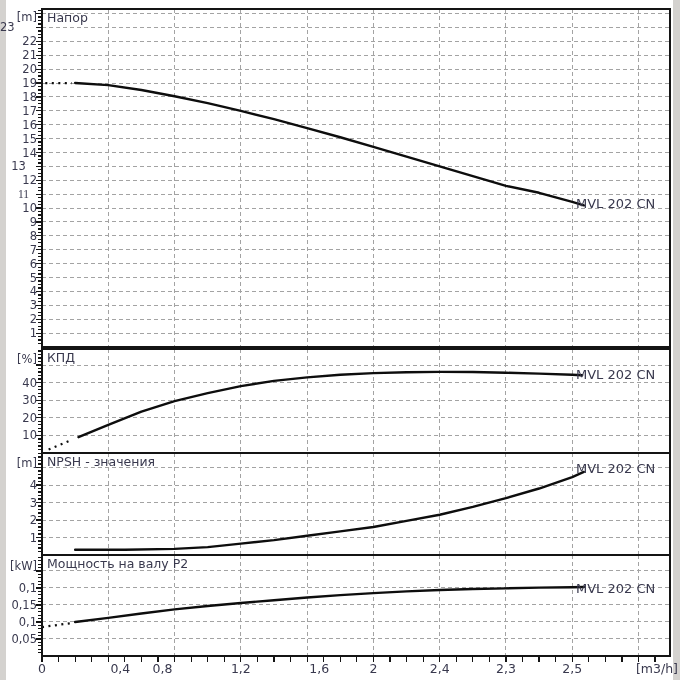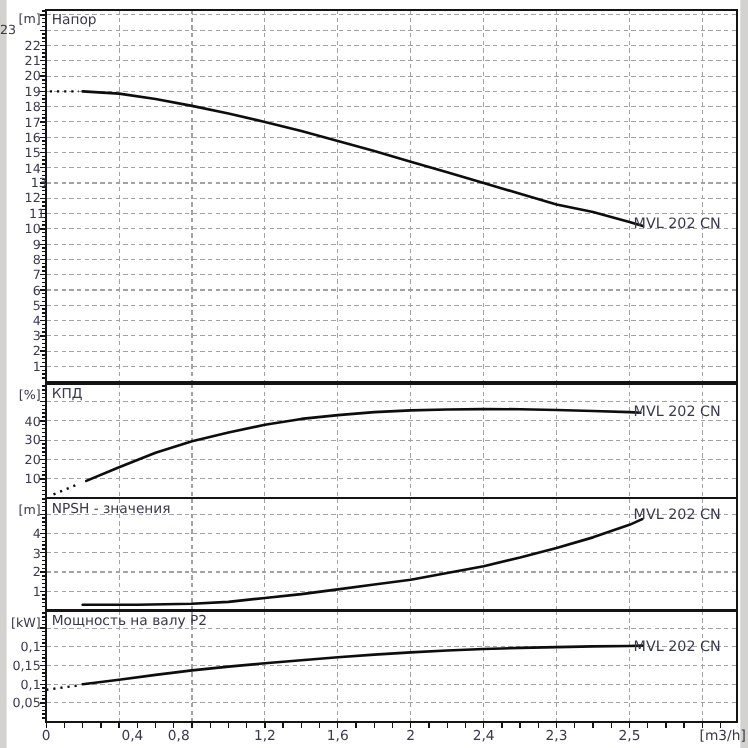--- a/index.html
+++ b/index.html
@@ -406,23 +406,23 @@
   <div class="num" style="left: 0px; width: 37px; text-align: right; top: 326.108px;">1</div>
       <div class="num" style="left: 0px; width: 37px; text-align: right; top: 312.215px;">2</div>
       <div class="num" style="left: 0px; width: 37px; text-align: right; top: 298.323px;">3</div>
       <div class="num" style="left: 0px; width: 37px; text-align: right; top: 284.431px;">4</div>
       <div class="num" style="left: 0px; width: 37px; text-align: right; top: 270.538px;">5</div>
       <div class="num" style="left: 0px; width: 37px; text-align: right; top: 256.646px;">6</div>
       <div class="num" style="left: 0px; width: 37px; text-align: right; top: 242.754px;">7</div>
       <div class="num" style="left: 0px; width: 37px; text-align: right; top: 228.861px;">8</div>
       <div class="num" style="left: 0px; width: 37px; text-align: right; top: 214.969px;">9</div>
       <div class="num" style="left: 0px; width: 37px; text-align: right; top: 201.077px;">10</div>
-      <div class="num" style="left: 4px; width: 37px; text-align: right; top: 187.185px;">11</div>
+      <div class="num" style="left: 18px; width: 37px; text-align: left; top: 187.185px; font-family: Liberation Serif, serif;">11</div>
       <div class="num" style="left: 0px; width: 37px; text-align: right; top: 173.292px;">12</div>
-      <div class="num" style="left: 0px; width: 37px; text-align: left; top: 159.4px; padding-left: 28px;">13</div>
+      <div class="num" style="left: 0px; width: 37px; text-align: center; top: 159.4px;">13</div>
       <div class="num" style="left: 0px; width: 37px; text-align: right; top: 145.508px;">14</div>
       <div class="num" style="left: 0px; width: 37px; text-align: right; top: 131.615px;">15</div>
       <div class="num" style="left: 0px; width: 37px; text-align: right; top: 117.723px;">16</div>
       <div class="num" style="left: 0px; width: 37px; text-align: right; top: 103.831px;">17</div>
       <div class="num" style="left: 0px; width: 37px; text-align: right; top: 89.9383px;">18</div>
       <div class="num" style="left: 0px; width: 37px; text-align: right; top: 76.046px;">19</div>
       <div class="num" style="left: 0px; width: 37px; text-align: right; top: 62.1537px;">20</div>
       <div class="num" style="left: 0px; width: 37px; text-align: right; top: 48.2614px;">21</div>
       <div class="num" style="left: 0px; width: 37px; text-align: right; top: 34.3691px;">22</div>
       <div class="num" style="left: 0px; width: 37px; text-align: left; top: 20.4768px;">23</div>
@@ -435,19 +435,19 @@
       <div class="num" style="left: 0px; width: 37px; text-align: right; top: 495.513px;">3</div>
       <div class="num" style="left: 0px; width: 37px; text-align: right; top: 478.017px;">4</div>
       <div class="num" style="left: 0px; width: 37px; text-align: right; top: 631.997px;">0,05</div>
       <div class="num" style="left: 0px; width: 37px; text-align: right; top: 614.993px;">0,1</div>
       <div class="num" style="left: 0px; width: 37px; text-align: right; top: 597.99px;">0,15</div>
       <div class="num" style="left: 0px; width: 37px; text-align: right; top: 580.987px;">0,1</div>
       <div class="xnum" style="left: 20px; width: 44px; text-align: center; top: 662px;">0</div>
       <div class="xnum" style="left: 86.2797px; width: 44px; text-align: right; top: 662px;">0,4</div>
       <div class="xnum" style="left: 152.559px; width: 44px; text-align: left; top: 662px;">0,8</div>
       <div class="xnum" style="left: 218.839px; width: 44px; text-align: center; top: 662px;">1,2</div>
-      <div class="xnum" style="left: 285.119px; width: 44px; text-align: center; top: 662px;">1,6</div>
+      <div class="xnum" style="left: 285.119px; width: 44px; text-align: right; top: 662px;">1,6</div>
       <div class="xnum" style="left: 351.398px; width: 44px; text-align: center; top: 662px;">2</div>
       <div class="xnum" style="left: 417.678px; width: 44px; text-align: center; top: 662px;">2,4</div>
       <div class="xnum" style="left: 483.958px; width: 44px; text-align: center; top: 662px;">2,3</div>
       <div class="xnum" style="left: 550.237px; width: 44px; text-align: center; top: 662px;">2,5</div>
     </div>
 </div>
 
 </body></html>

